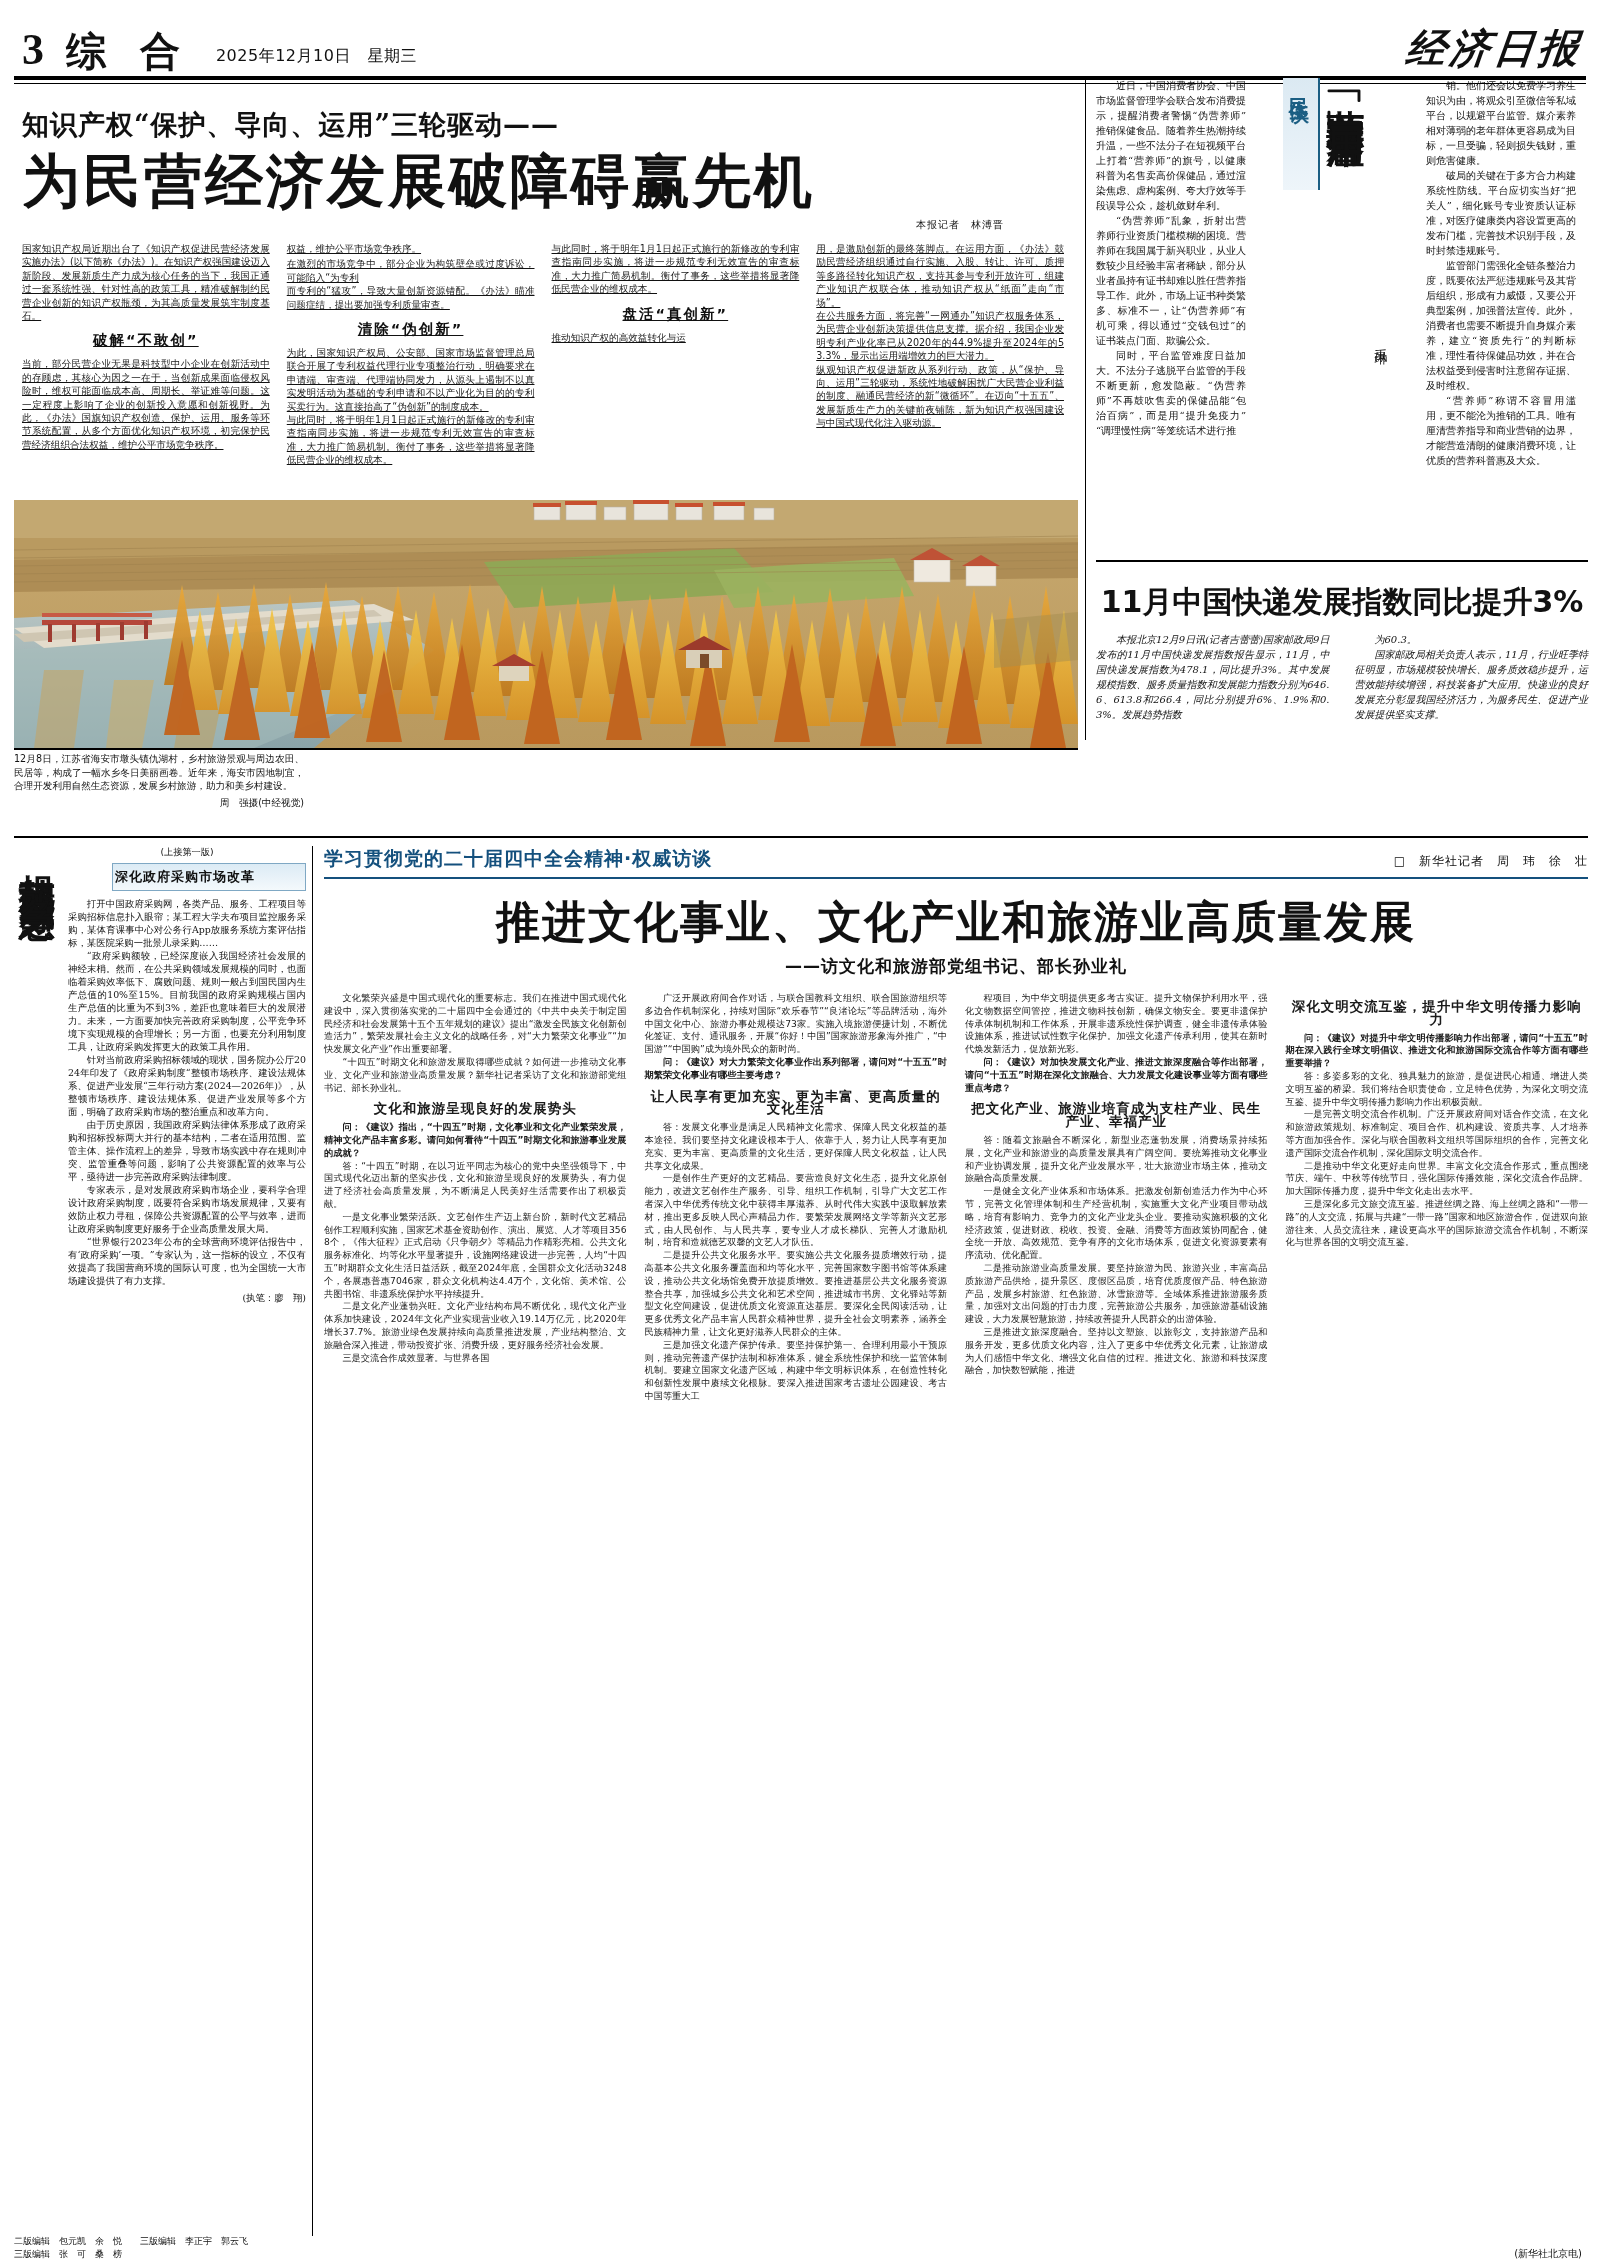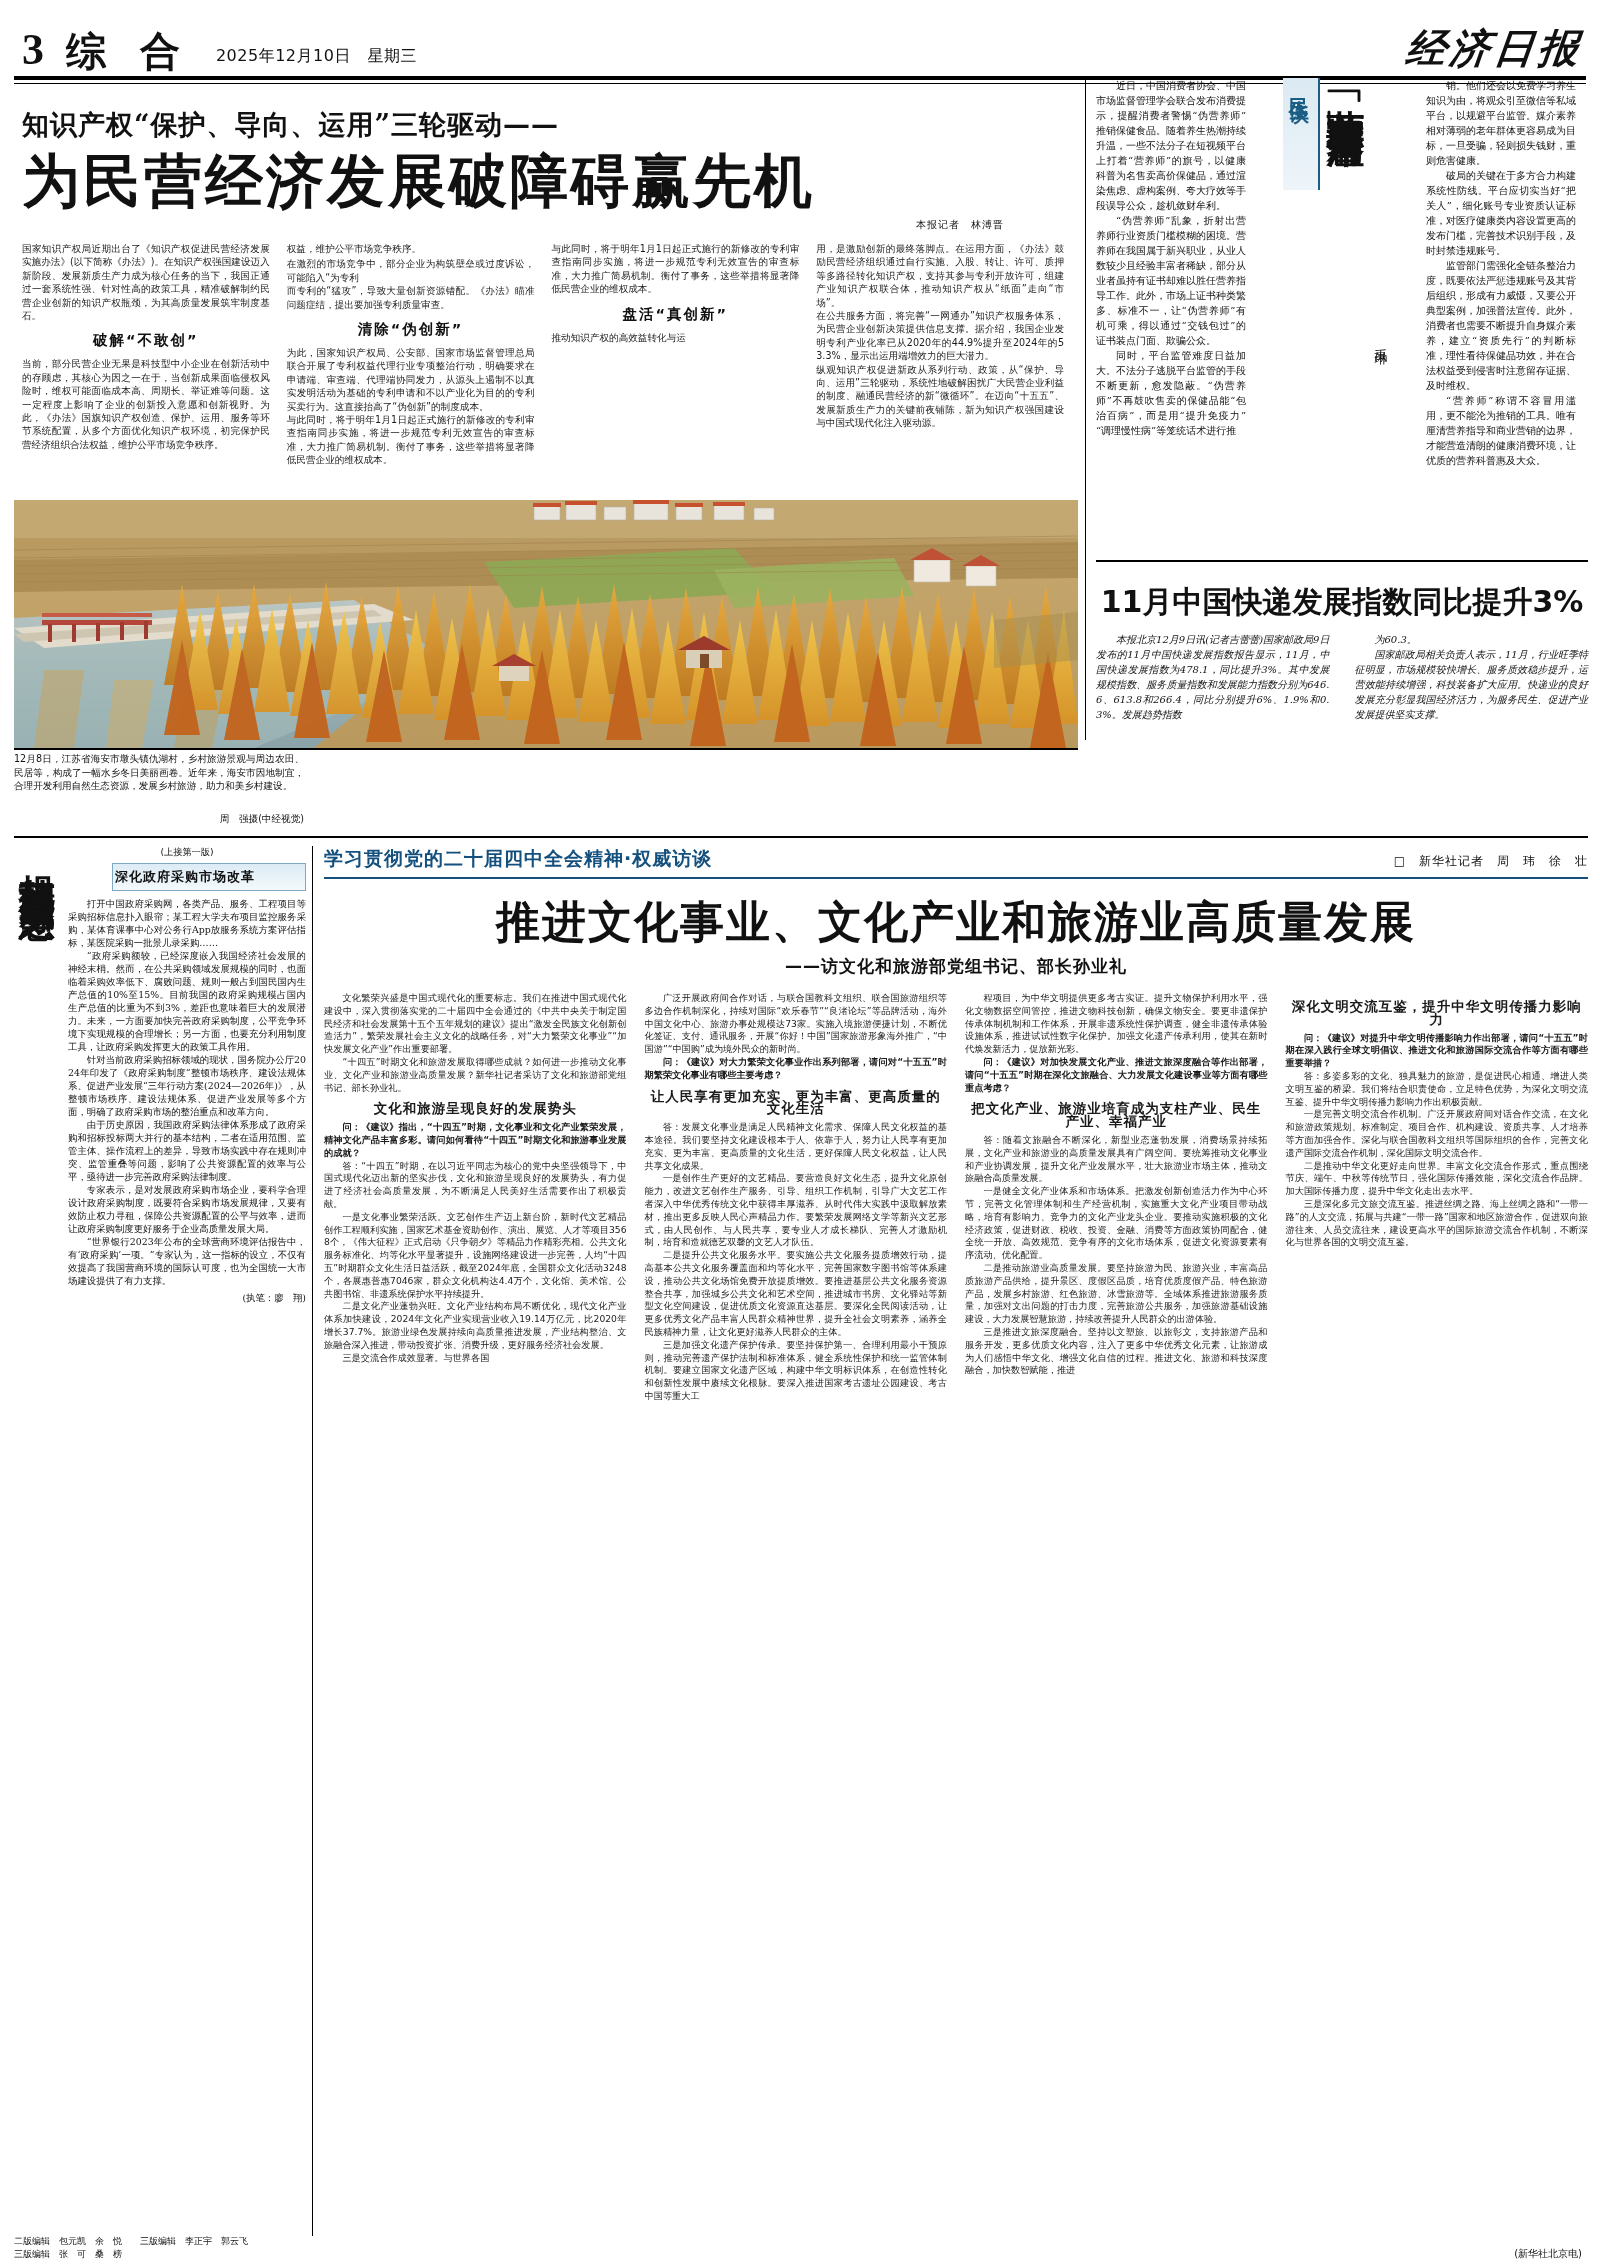--- a/index.html
+++ b/index.html
@@ -73,20 +73,21 @@
   }
   .subhead{
     text-align:center;font-weight:bold;font-size:14.5px;
     margin:9px 0 7px 0;letter-spacing:2px;
     font-family:"DejaVu Sans","Liberation Sans",sans-serif;
   }
 
   .cols-4{
     display:grid;grid-template-columns:repeat(4,1fr);
     column-gap:17px;
+    text-decoration:underline;
   }
   .cols-4 > div{border-right:0;}
 
   
   .vline{position:absolute;background:#000;width:1px;}
   .hline{position:absolute;background:#000;height:1px;}
 
   
   .rail{
     position:absolute;left:1096px;top:78px;width:492px;
@@ -128,21 +129,21 @@
 
   
   .photo-wrap{position:absolute;left:14px;top:500px;width:1064px;height:248px;}
   .photo{width:100%;height:100%;display:block;}
   .caption{
     position:absolute;left:14px;top:752px;width:290px;
     font-size:9.6px;line-height:13.5px;text-align:justify;
     font-family:"DejaVu Sans","Liberation Sans",sans-serif;
     word-break:break-all;
   }
-  .caption .credit{display:block;text-align:right;margin-top:19px;}
+  .caption .credit{display:block;text-align:right;margin-top:3px;}
 
   
   .lower-banner{
     font-family:"DejaVu Sans","Liberation Sans",sans-serif;
     font-weight:bold;font-size:19px;color:#14507d;letter-spacing:1px;
   }
   .banner-rule{height:2px;background:#14507d;margin-top:5px;}
   .lower-head{
     font-family:"DejaVu Sans","Liberation Sans",sans-serif;
     font-weight:bold;font-size:44px;line-height:54px;letter-spacing:2px;

